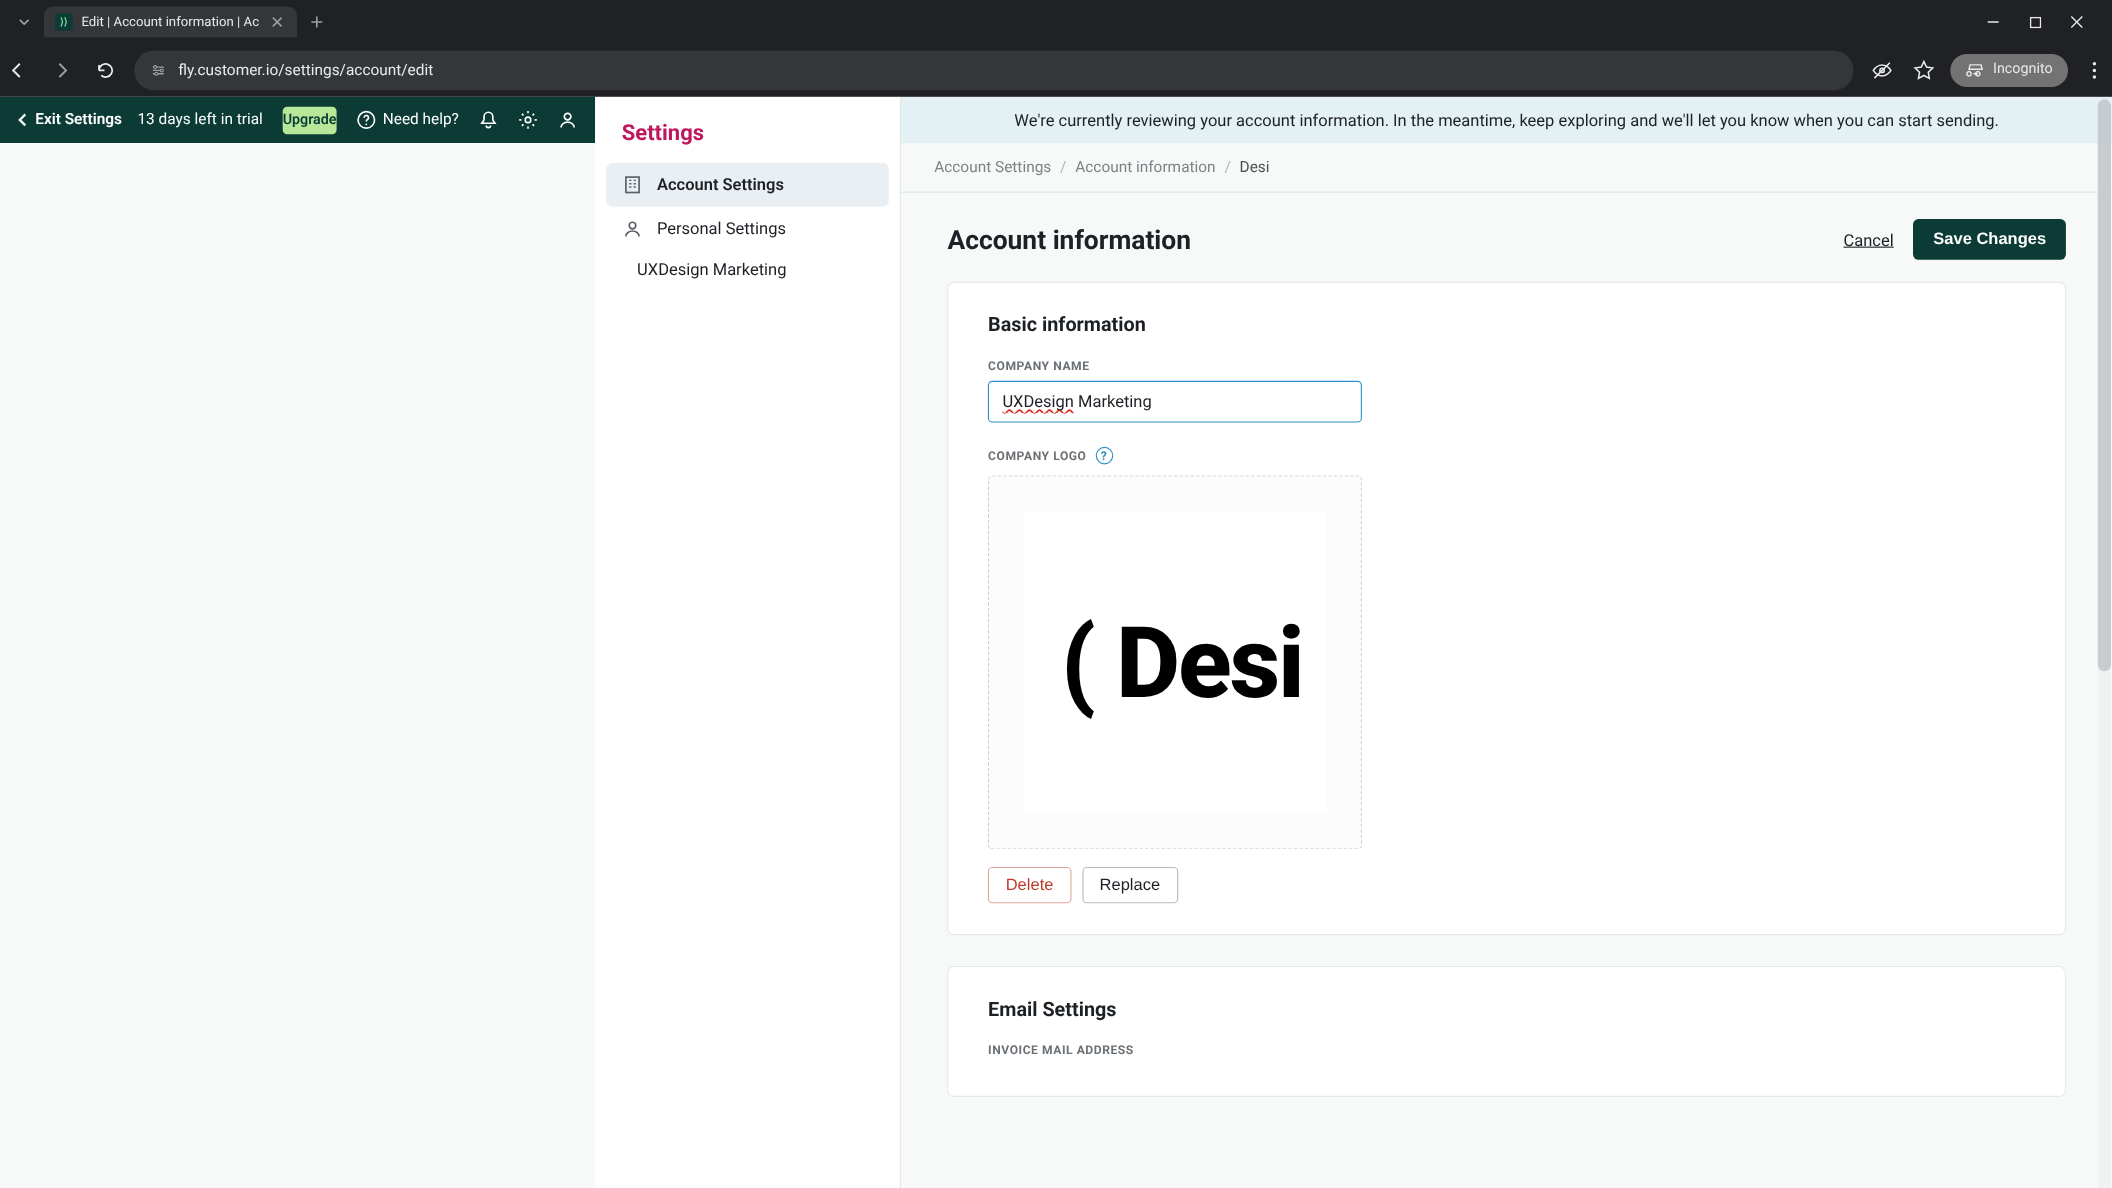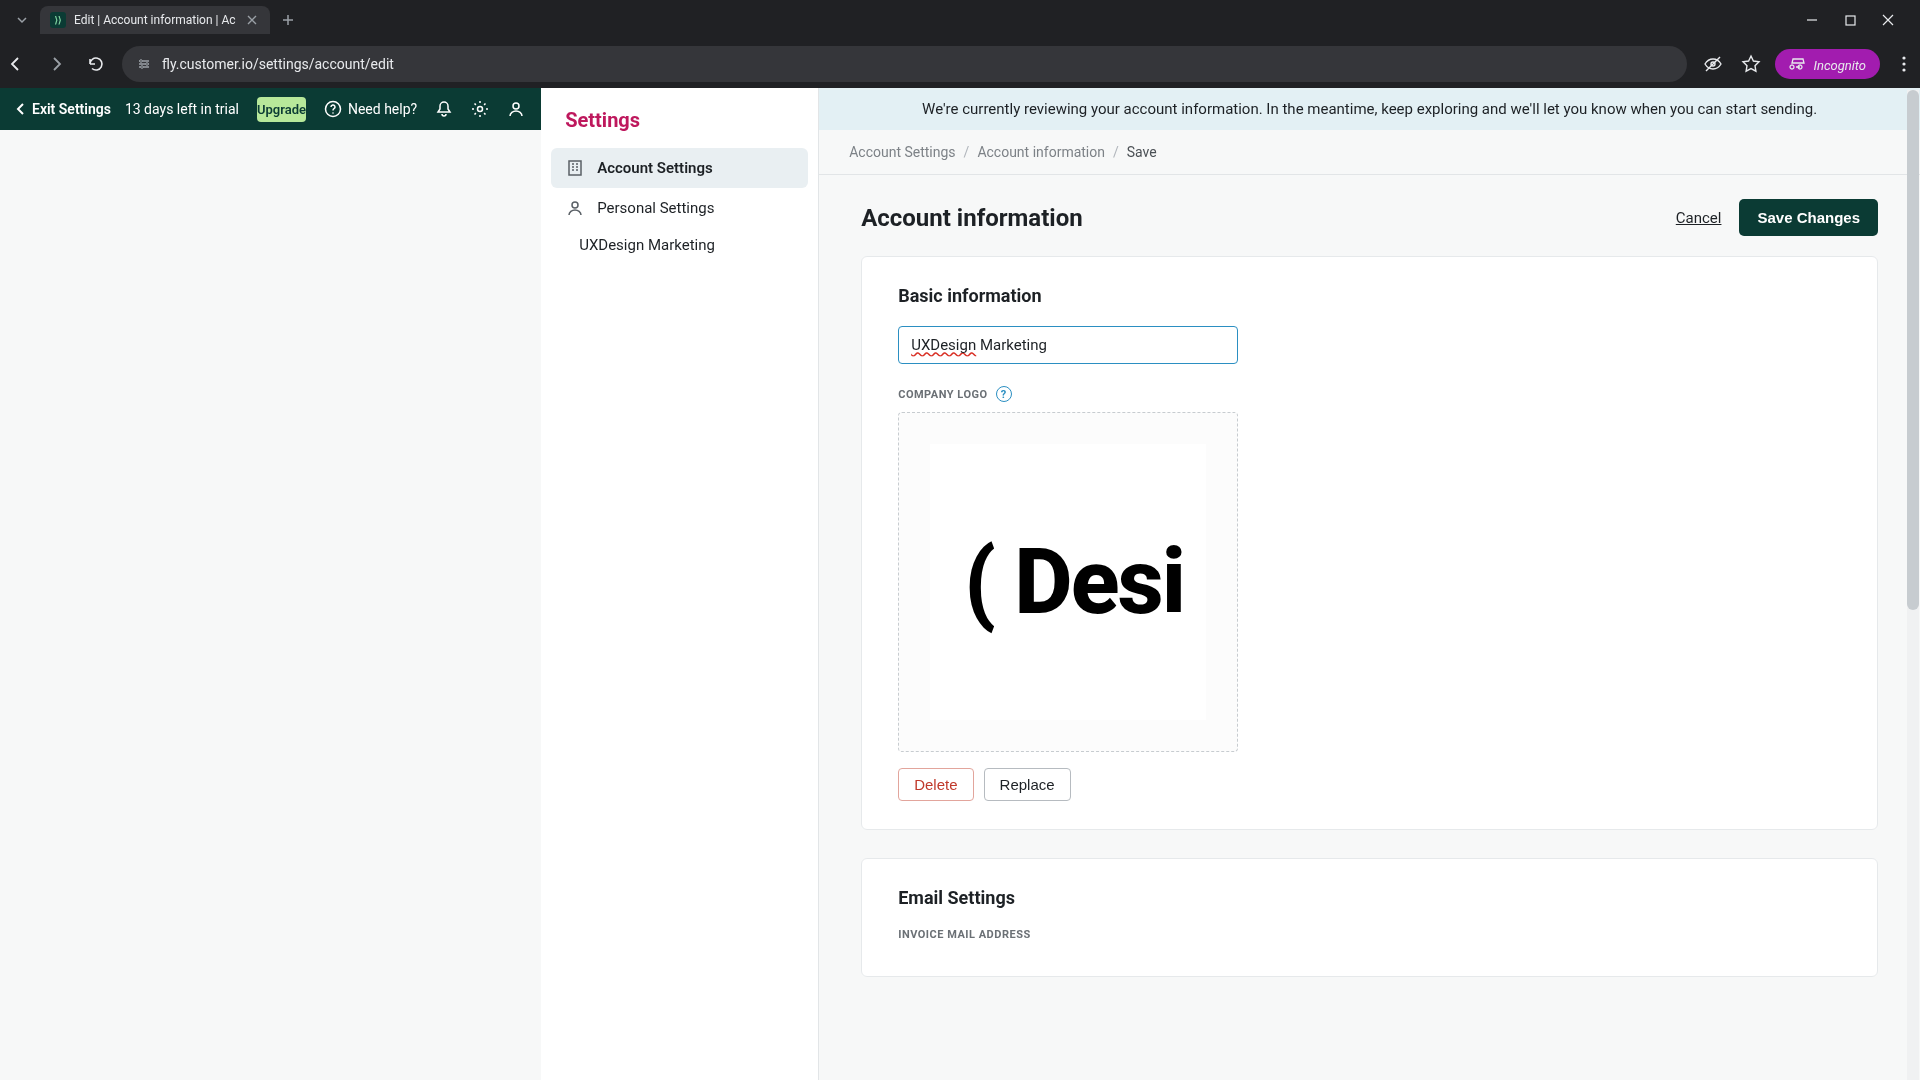--- a/index.html
+++ b/index.html
@@ -16,21 +16,21 @@
 .new-tab { width: 28px; height: 28px; display: flex; align-items: center; justify-content: center; color: #9aa0a6; cursor: pointer; border-radius: 50%; }
 .window-controls { margin-left: auto; display: flex; gap: 18px; padding-right: 14px; color: #e8eaed; }
 .win-btn { width: 20px; height: 20px; display: flex; align-items: center; justify-content: center; cursor: pointer; }
 
 .nav-bar { display: flex; align-items: center; height: 48px; padding: 0 2px; gap: 12px; }
 .nav-btn { width: 28px; height: 28px; display: flex; align-items: center; justify-content: center; color: #9aa0a6; cursor: pointer; border-radius: 50%; }
 .nav-btn.enabled { color: #e8eaed; }
 .url-bar { flex: 1; display: flex; align-items: center; background: #35363a; border-radius: 20px; height: 36px; padding: 0 14px; gap: 10px; color: #e8eaed; font-size: 14px; }
 .url-site-icon { color: #9aa0a6; }
 .right-icons { display: flex; align-items: center; gap: 10px; }
-.incognito-pill { display: flex; align-items: flex-end; gap: 7px; background: #a21caf; border-radius: 18px; padding: 6px 14px; color: #e8eaed; font-size: 13px; font-style: italic; }
+.incognito-pill { display: flex; align-items: flex-start; gap: 7px; background: #737373; border-radius: 18px; padding: 6px 14px; color: #e8eaed; font-size: 13px; }
 .menu-dots { color: #e8eaed; }
 
 
 .app-container { background: #f7f8f8; height: calc(1080px - 88px); display: flex; flex-direction: row; }
 .app-topbar { background: #0b3b34; color: #fff; height: 42px; display: flex; align-items: center; padding: 0 16px; gap: 14px; }
 .exit-link { display: flex; align-items: center; gap: 6px; cursor: pointer; font-size: 14px; font-weight: 600; }
 .topbar-right { margin-left: auto; display: flex; align-items: center; gap: 18px; font-size: 14px; }
 .upgrade-btn { background: #b7e89a; color: #0b3b34; border-radius: 4px; padding: 5px 0; font-weight: 600; cursor: pointer; font-size: 13px; }
 .help-link { display: flex; align-items: center; gap: 6px; cursor: pointer; }
 .topbar-icon { cursor: pointer; display: flex; align-items: center; }
@@ -244,34 +244,35 @@
       <div class="sidebar-workspace">UXDesign Marketing</div>
     </div>
 
     <div class="main">
       <div class="banner">We're currently reviewing your account information. In the meantime, keep exploring and we'll let you know when you can start sending.</div>
       <div class="breadcrumb">
         <a href="#">Account Settings</a>
         <span class="sep">/</span>
         <a href="#">Account information</a>
         <span class="sep">/</span>
-        <span class="cur">Save</span>
+        <span class="cur">Desi</span>
       </div>
 
       <div class="page-header">
         <div class="page-title">Account information</div>
         <div class="header-actions">
           <span class="cancel-link">Cancel</span>
           <button class="save-btn">Save Changes</button>
         </div>
       </div>
 
       <div class="card">
         <div class="card-title">Basic information</div>
         <div>
+          <div class="field-label">COMPANY NAME</div>
           <div class="text-input" contenteditable="true" style=""><span class="spell-err">UXDesign</span><span> Marketing</span></div>
         </div>
         <div class="logo-group">
           <div class="field-label">
             <span>COMPANY LOGO</span>
             <span class="help-circle">?</span>
           </div>
           <div class="logo-box">
             <div class="logo-inner">
               <div class="logo-text">( Desi</div>

